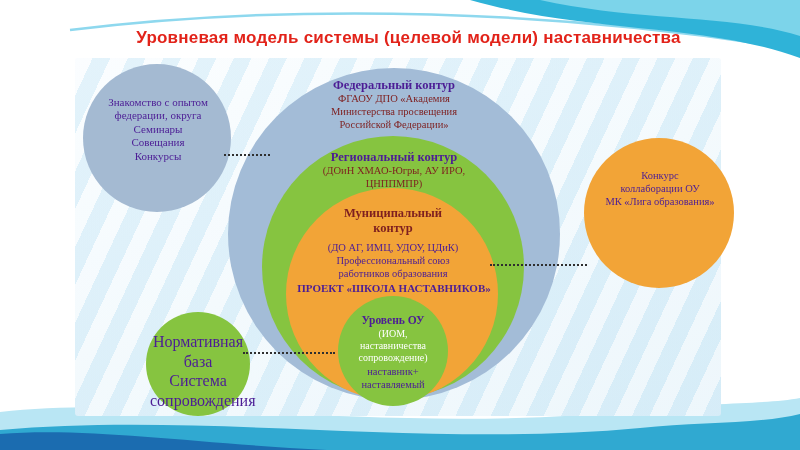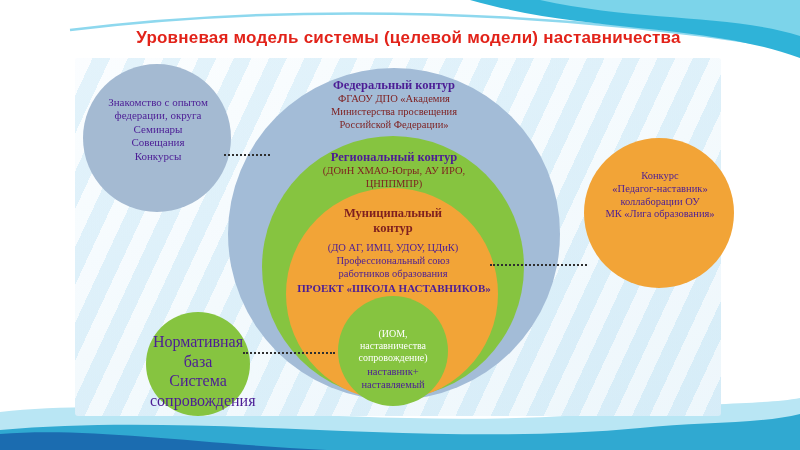--- a/index.html
+++ b/index.html
@@ -98,41 +98,41 @@
   </div>
 
   <div class="tb tb-municipal-title rt bold t-maroon">Муниципальный контур</div>
   <div class="tb tb-municipal-lines">
     <div class="rl t-navy">(ДО АГ, ИМЦ, УДОУ, ЦДиК)</div>
     <div class="rl t-navy">Профессиональный союз</div>
     <div class="rl t-navy">работников образования</div>
   </div>
   <div class="tb tb-project bold t-navy">ПРОЕКТ «ШКОЛА НАСТАВНИКОВ»</div>
 
+  <div class="tb tb-school-title bold t-navy">Уровень ОУ</div>
   <div class="tb tb-school-support">
     <div class="t-white">(ИОМ,</div>
     <div class="t-white">наставничества</div>
     <div class="t-white">сопровождение)</div>
   </div>
   <div class="tb tb-school-pair">
     <div class="t-navy">наставник+</div>
     <div class="t-navy">наставляемый</div>
   </div>
 
   <div class="tb tb-sat-federal">
     <div class="t-navy">Знакомство с опытом</div>
     <div class="t-navy">федерации, округа</div>
     <div class="t-navy">Семинары</div>
     <div class="t-navy">Совещания</div>
     <div class="t-navy">Конкурсы</div>
   </div>
 
   <div class="tb tb-sat-municipal">
     <div class="t-navy">Конкурс</div>
-    <div class="t-navy">«Педагог-наставник»</div>
     <div class="t-navy">коллаборации ОУ</div>
     <div class="t-navy">МК «Лига образования»</div>
   </div>
 
   <div class="tb tb-sat-school">
     <div class="t-navy">Нормативная</div>
     <div class="t-navy">база</div>
     <div class="t-navy">Система</div>
     <div class="t-navy">сопровождения</div>
   </div>

